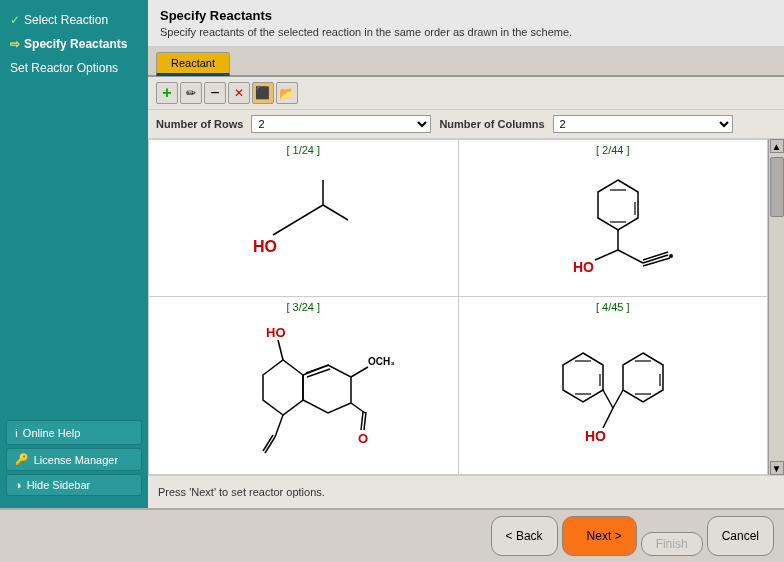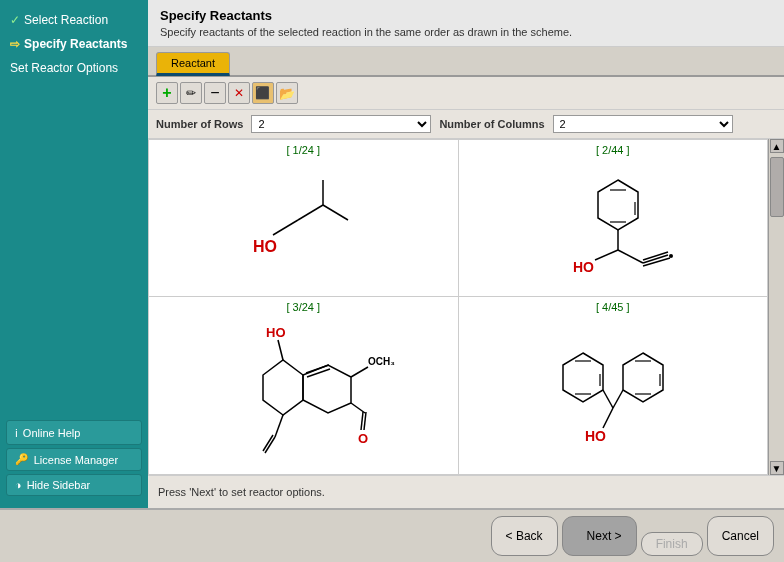--- a/index.html
+++ b/index.html
@@ -417,21 +417,21 @@
     <div class="status-bar">
       <span>Press 'Next' to set reactor options.</span>
     </div>
   </div>
 </div>
 
 <div class="footer">
   <button class="footer-btn">
     <span>&lt; Back</span>
   </button>
-  <button class="footer-btn" style="background:#a3a3a3;padding-left:24px;">
+  <button class="footer-btn" style="background:#f97316;padding-left:24px;">
     <span>Next &gt;</span>
   </button>
   <button class="footer-btn" disabled="" style="color:#aaa;">
     <span>Finish</span>
   </button>
   <button class="footer-btn">
     <span>Cancel</span>
   </button>
 </div>
 

